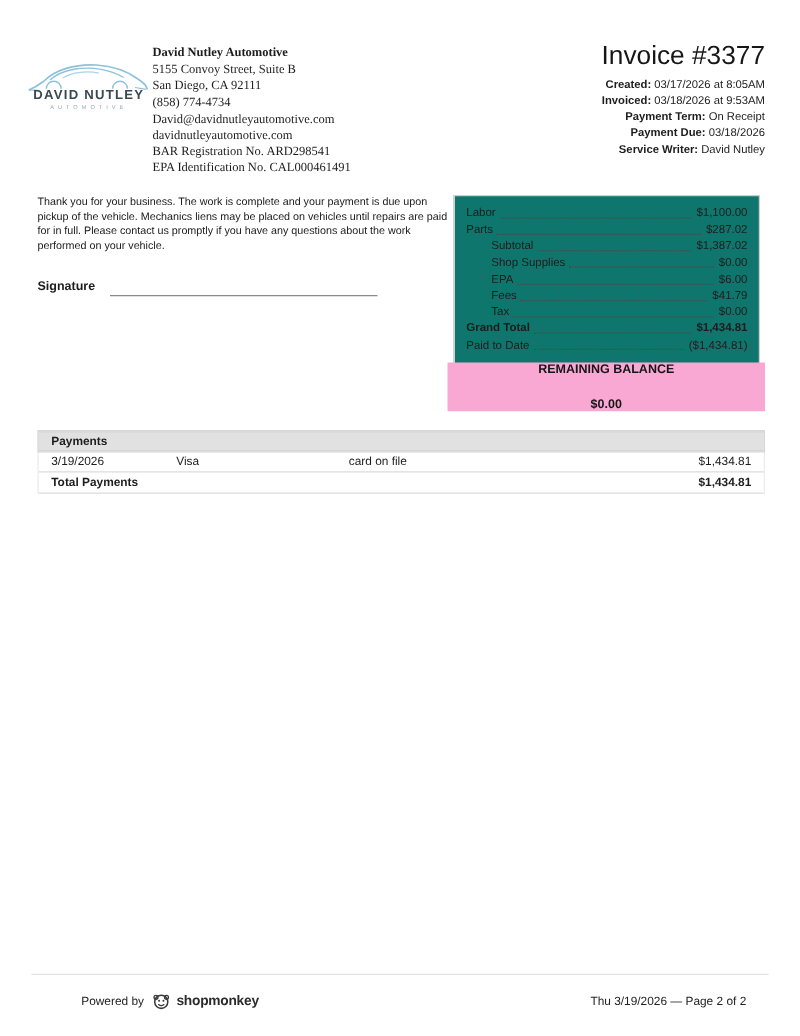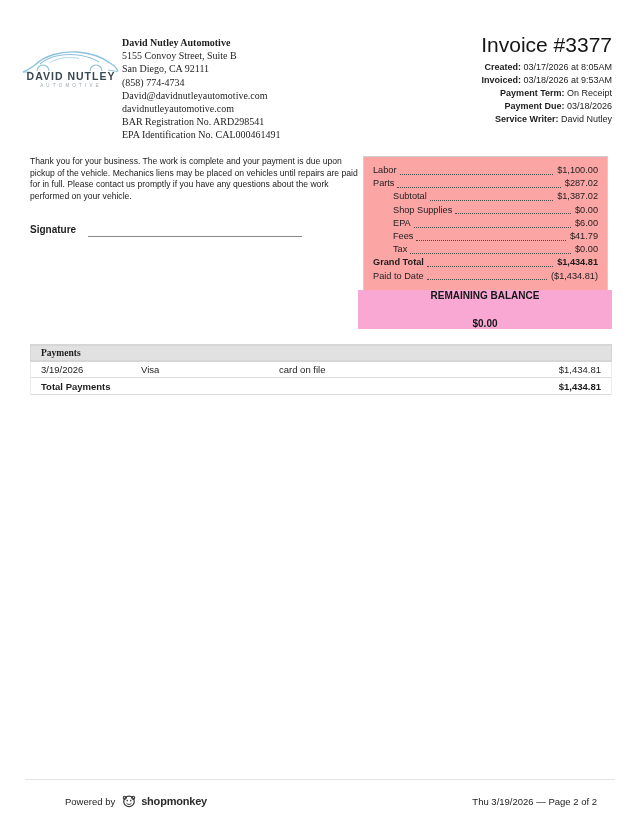--- a/index.html
+++ b/index.html
@@ -34,40 +34,40 @@
   .invoice-meta b { font-weight: bold; }
 
   
   .message { position: absolute; left: 30px; top: 156px; width: 334px; font-size: 8.6px; line-height: 11.5px; color: #1a1a1a; }
   .signature-label { position: absolute; left: 30px; top: 224px; font-size: 10px; font-weight: bold; }
   .signature-line { position: absolute; left: 88px; top: 236px; width: 214px; border-bottom: 1px solid #8a8a8a; }
 
   
   .totals-box {
     position: absolute; left: 363px; top: 156px; width: 245px;
-    background: #fca5a5; border: 1px solid #cfcfcf; padding: 7px 9px 8px 9px;
+    background: #0f766e; border: 1px solid #cfcfcf; padding: 7px 9px 8px 9px;
   }
   .t-row { display: flex; align-items: flex-end; font-size: 9.2px; line-height: 13.2px; }
   .t-row .lbl { white-space: nowrap; }
   .t-row .dots { flex: 1; border-bottom: 1px dotted #4a4a4a; margin: 0 4px 2.5px 3px; min-width: 10px; }
   .t-row .val { white-space: nowrap; }
   .t-row.indent .lbl { padding-left: 20px; }
   .t-row.bold { font-weight: bold; }
 
   .balance-band {
     position: absolute; left: 358px; top: 290px; width: 254px; height: 39px;
     background: #f9a8d4; display: flex; align-items: center; justify-content: space-between;
     padding: 0 10px; font-size: 10px; font-weight: bold; color: #161616; flex-direction: column;
   }
 
   
   .payments { position: absolute; left: 30px; top: 345px; width: 582px; font-size: 9.5px; border-left: 1px solid #ececec; border-right: 1px solid #ececec; }
   .p-header {
     background: #e1e1e1; border: 1px solid #d6d6d6; border-left: none; border-right: none;
-    outline: 1px solid #d6d6d6; height: 16px; line-height: 15px; padding-left: 10px; font-weight: bold; font-family: Liberation Serif, serif;
+    outline: 1px solid #d6d6d6; height: 16px; line-height: 15px; padding-left: 10px; font-weight: bold;
   }
   .p-row { display: flex; align-items: center; height: 17px; border-bottom: 1px solid #dcdcdc; padding: 0 10px; }
   .p-row .c-date { width: 100px; }
   .p-row .c-method { width: 138px; }
   .p-row .c-note { flex: 1; }
   .p-row .c-amount { width: 100px; text-align: right; }
   .p-total { display: flex; align-items: center; height: 17px; border-bottom: 1px solid #dcdcdc; padding: 0 10px; font-weight: bold; }
   .p-total .c-label { flex: 1; }
   .p-total .c-amount { width: 100px; text-align: right; }
 

